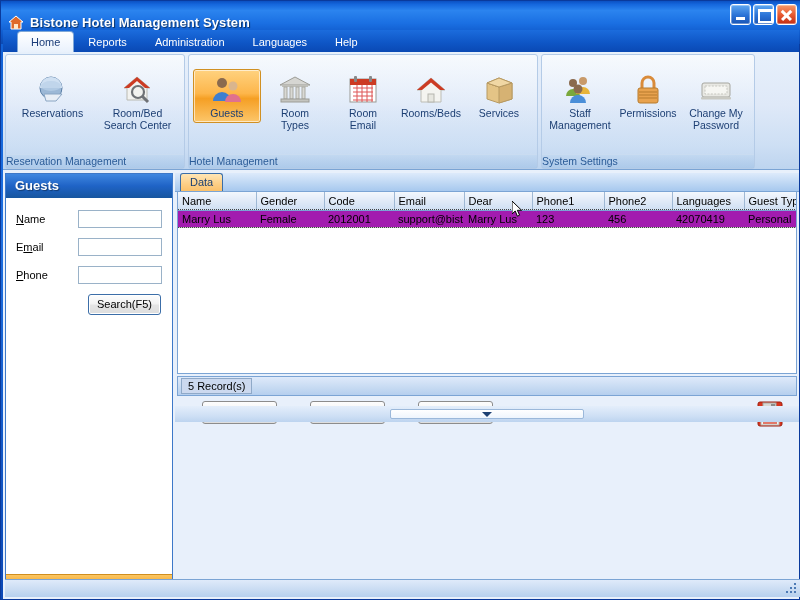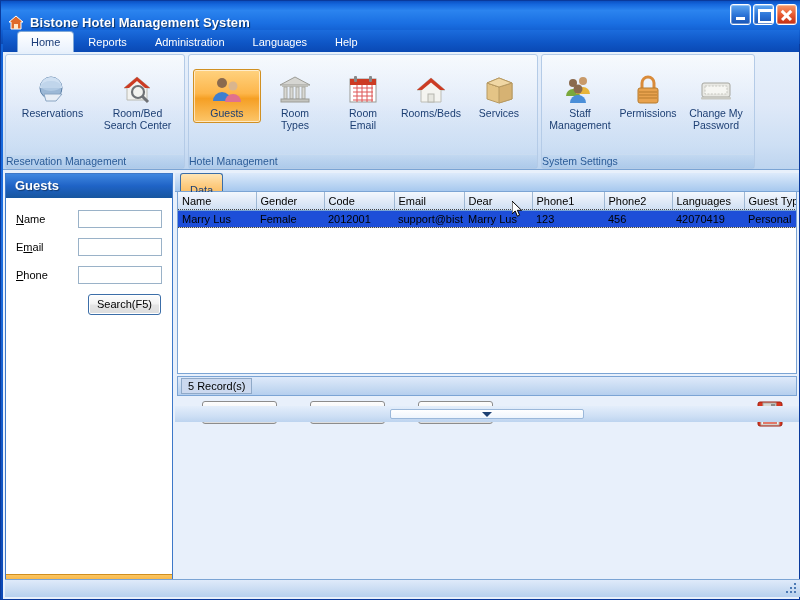--- a/index.html
+++ b/index.html
@@ -157,21 +157,21 @@
 
   
   #data-section { position:absolute; left:0; top:0; width:624px; height:237px; }
   .tabstrip {
     height:19px;
     background: linear-gradient(to bottom,#ddeafb,#bcd6f3 60%,#a7c8ee);
     display:flex; align-items:flex-end; padding-left:5px;
     border-bottom:1px solid #7ba4d4;
   }
   .dtab {
-    height:18px; line-height:17px; padding:8px 9px; font-size:11px; color:#1b3f72;
+    height:18px; line-height:17px; padding:0 9px; font-size:11px; color:#1b3f72;
     background: linear-gradient(to bottom,#ffe6b6,#fdd089 55%,#fbc16b);
     border:1px solid #3b6ea8; border-bottom:none;
     border-top-left-radius:3px; border-top-right-radius:3px;
   }
   #grid-wrap {
     position:absolute; left:2px; top:19px; width:620px; height:182px;
     background:#fff; border:1px solid #7ba4d4; border-top:none; overflow:hidden;
   }
   table.grid { border-collapse:collapse; width:100%; table-layout:fixed; }
   table.grid th {
@@ -180,21 +180,21 @@
     background: linear-gradient(to bottom,#f3f7fd,#dfe9f7 55%,#cfdff2);
     border-right:1px solid #9fb8d4; border-bottom:1px solid #7ba4d4;
     overflow:hidden; white-space:nowrap;
   }
   table.grid td {
     height:17px; font-size:11px; padding:0 0 0 4px; color:#000;
     border-bottom:1px solid #c9c9c9;
     overflow:hidden; white-space:nowrap; text-overflow:clip;
   }
   table.grid tr.selected td {
-    background:#1d4ed8; outline:none;
+    background:#a21caf; outline:none;
   }
   table.grid tr.selected { outline:1px dotted #444; }
 
   #record-bar {
     position:absolute; left:2px; top:203px; width:620px; height:20px;
     background: linear-gradient(to bottom,#dfeafa,#c6daf2 60%,#b5cfee);
     border:1px solid #7ba4d4; display:flex; align-items:center; padding-left:3px;
   }
   #record-count {
     height:16px; line-height:15px; padding:0 6px; font-size:11px; color:#000;

